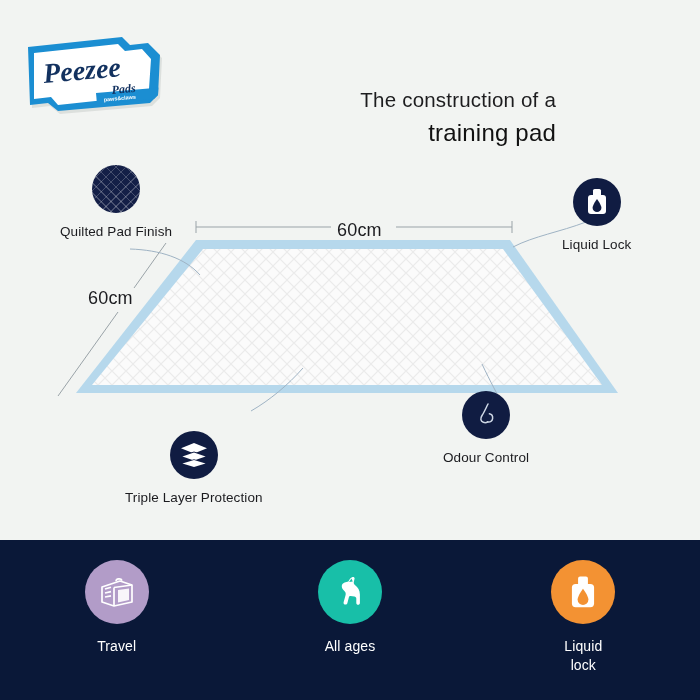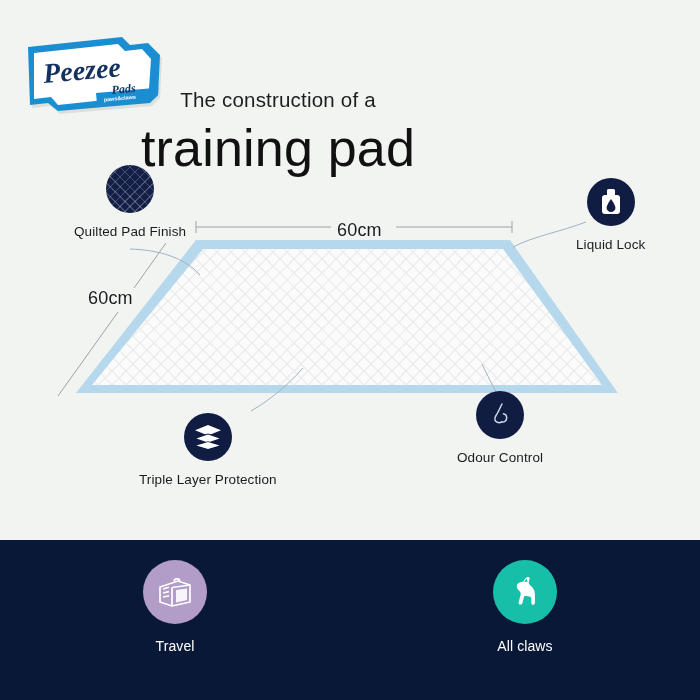--- a/index.html
+++ b/index.html
@@ -9,45 +9,45 @@
     font-family:"Liberation Sans", sans-serif;
     -webkit-font-smoothing:antialiased;
   }
   #stage{position:relative;width:700px;height:700px;background:#f2f4f2;}
 
   
   .logo{position:absolute;left:18px;top:33px;width:152px;height:82px;}
   .logo svg{display:block;}
 
   
-  .title-wrap{position:absolute;left:0;top:88px;width:556px;text-align:center;}
+  .title-wrap{position:absolute;left:0;top:88px;width:556px;text-align:right;}
   .title-sub{
     font-size:20.5px;color:#1d1d1f;letter-spacing:.2px;line-height:1.2;
   }
   .title-main{
-    font-size:52px;color:#111;letter-spacing:.2px;line-height:1.15;margin-top:6px;
+    font-size:24px;color:#111;letter-spacing:.2px;line-height:1.15;margin-top:6px;
   }
 
   
   .pad-layer{position:absolute;left:0;top:0;width:700px;height:540px;}
 
   
-  .feat{position:absolute;display:flex;flex-direction:column;align-items:center;margin-left:14px;}
+  .feat{position:absolute;display:flex;flex-direction:column;align-items:center;}
   .feat .circle{
     width:48px;height:48px;border-radius:50%;
     background:#101c42;display:flex;align-items:center;justify-content:center;
     overflow:hidden;
   }
   .feat .flabel{
     margin-top:11px;font-size:13.5px;color:#1b1b1f;white-space:nowrap;letter-spacing:.1px;
   }
   #feat-quilt{left:60px;top:165px;}
   #feat-quilt .flabel{font-size:13.5px;}
   #feat-lock{left:562px;top:178px;}
-  #feat-triple{left:125px;top:413px;}
+  #feat-triple{left:125px;top:431px;}
   #feat-odour{left:443px;top:391px;}
 
   .quilt-circle{
     width:48px;height:48px;border-radius:50%;
     background:#141f47;
     background-image:
       repeating-linear-gradient(45deg, rgba(255,255,255,.22) 0 1px, transparent 1px 7px),
       repeating-linear-gradient(-45deg, rgba(255,255,255,.22) 0 1px, transparent 1px 7px);
   }
 
@@ -210,21 +210,32 @@
             <path d="M20.5,3 C18.6,3.8 17.2,5.6 16.4,7.6 L12.6,8.6 C10.8,9.2 9.6,10.9 9.8,12.8
                      C10,14.6 11,15.8 12.4,17 C13.6,18.1 14,19.5 13.6,21 L11.6,28.2
                      C11.3,29.4 12.1,30.6 13.4,30.6 C14.4,30.6 15.2,29.9 15.4,29 L16.9,23.2
                      C17.1,22.4 17.8,21.9 18.6,22 L22.4,22.5 C23.5,22.6 24.3,23.5 24.3,24.6
                      L24.3,29 C24.3,30 25.1,30.8 26.1,30.8 C27.1,30.8 27.9,30 27.9,29 L27.9,20.5
                      C27.9,16.3 25.8,13.2 23.2,11.2 C22,10.3 21.6,9.4 21.8,8 L22.6,4.4
                      C22.8,3.4 21.5,2.6 20.5,3 Z" fill="#ffffff"></path>
             <path d="M19.4,4.6 L17.1,8.1 L20.8,7.4 Z" fill="#18bfa8"></path>
           </svg>
         </div>
-        <div class="blabel">All claws</div>
+        <div class="blabel">All ages</div>
       </div>
 
+      <div class="bitem">
+        <div class="bcircle" style="background:#f39233">
+          <svg width="32" height="35" viewBox="0 0 26 28">
+            <rect x="9" y="1" width="8" height="7" rx="1.6" fill="#ffffff"></rect>
+            <rect x="4" y="7" width="18" height="19" rx="3" fill="#ffffff"></rect>
+            <path d="M13,11 C13,11 8.6,17 8.6,19.7 A4.4,4.4 0 0 0 17.4,19.7 C17.4,17 13,11 13,11 Z" fill="#f39233"></path>
+          </svg>
+        </div>
+        <div class="blabel">Liquid
+lock</div>
+      </div>
 
 
     </div>
   </div>
 
 </div>
 
 </body></html>

